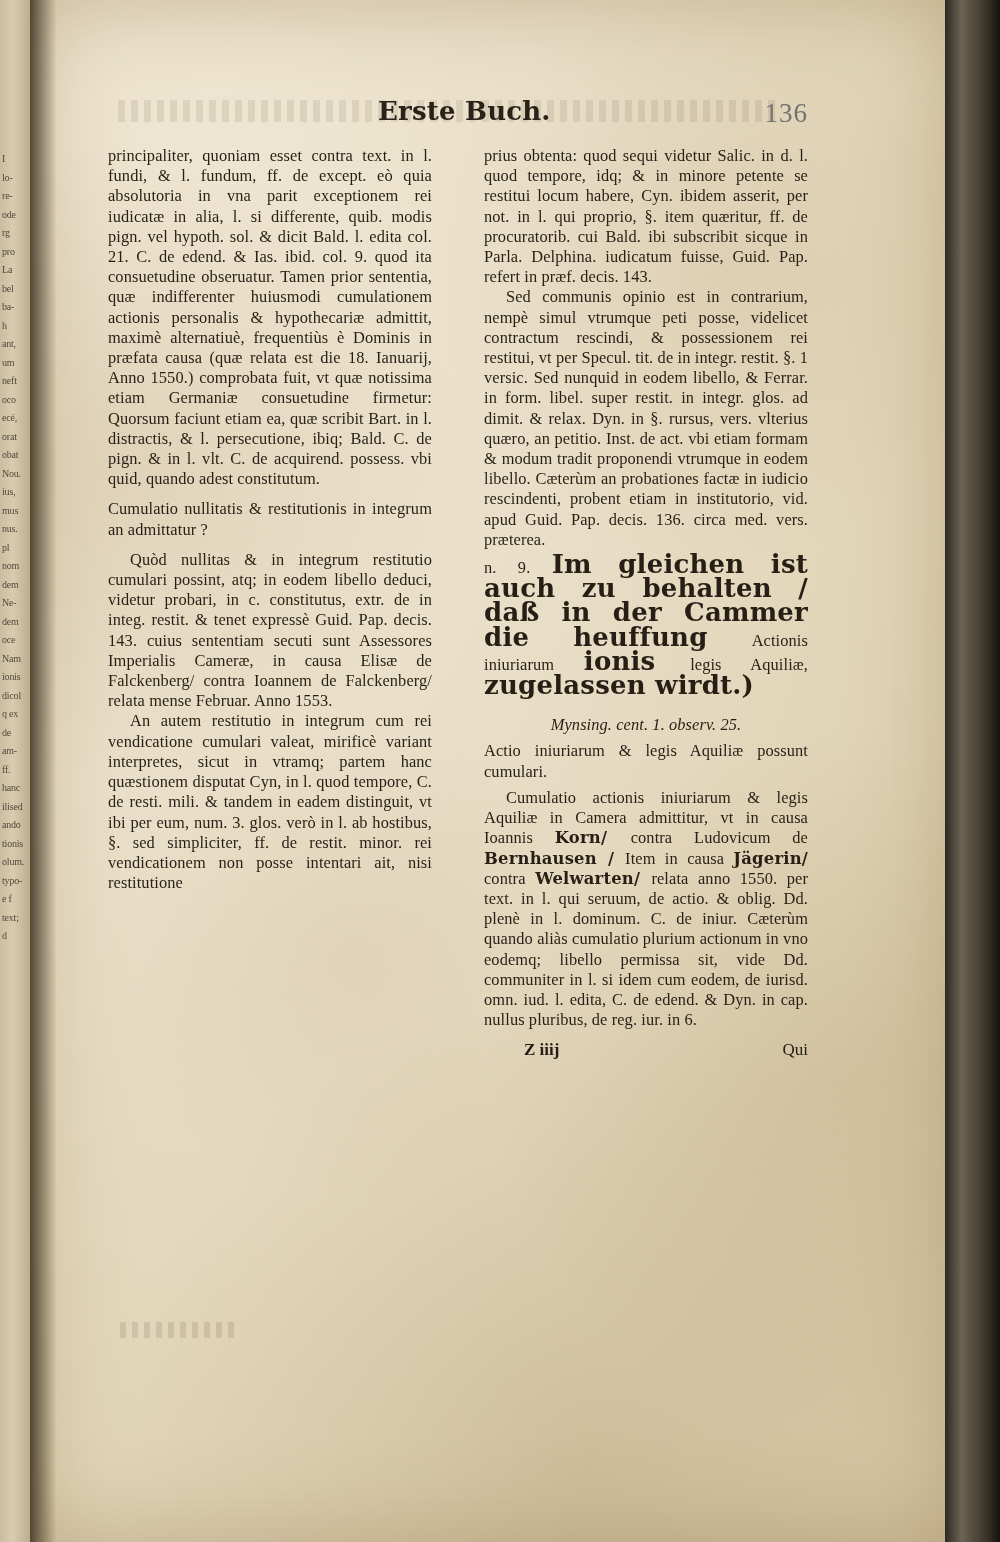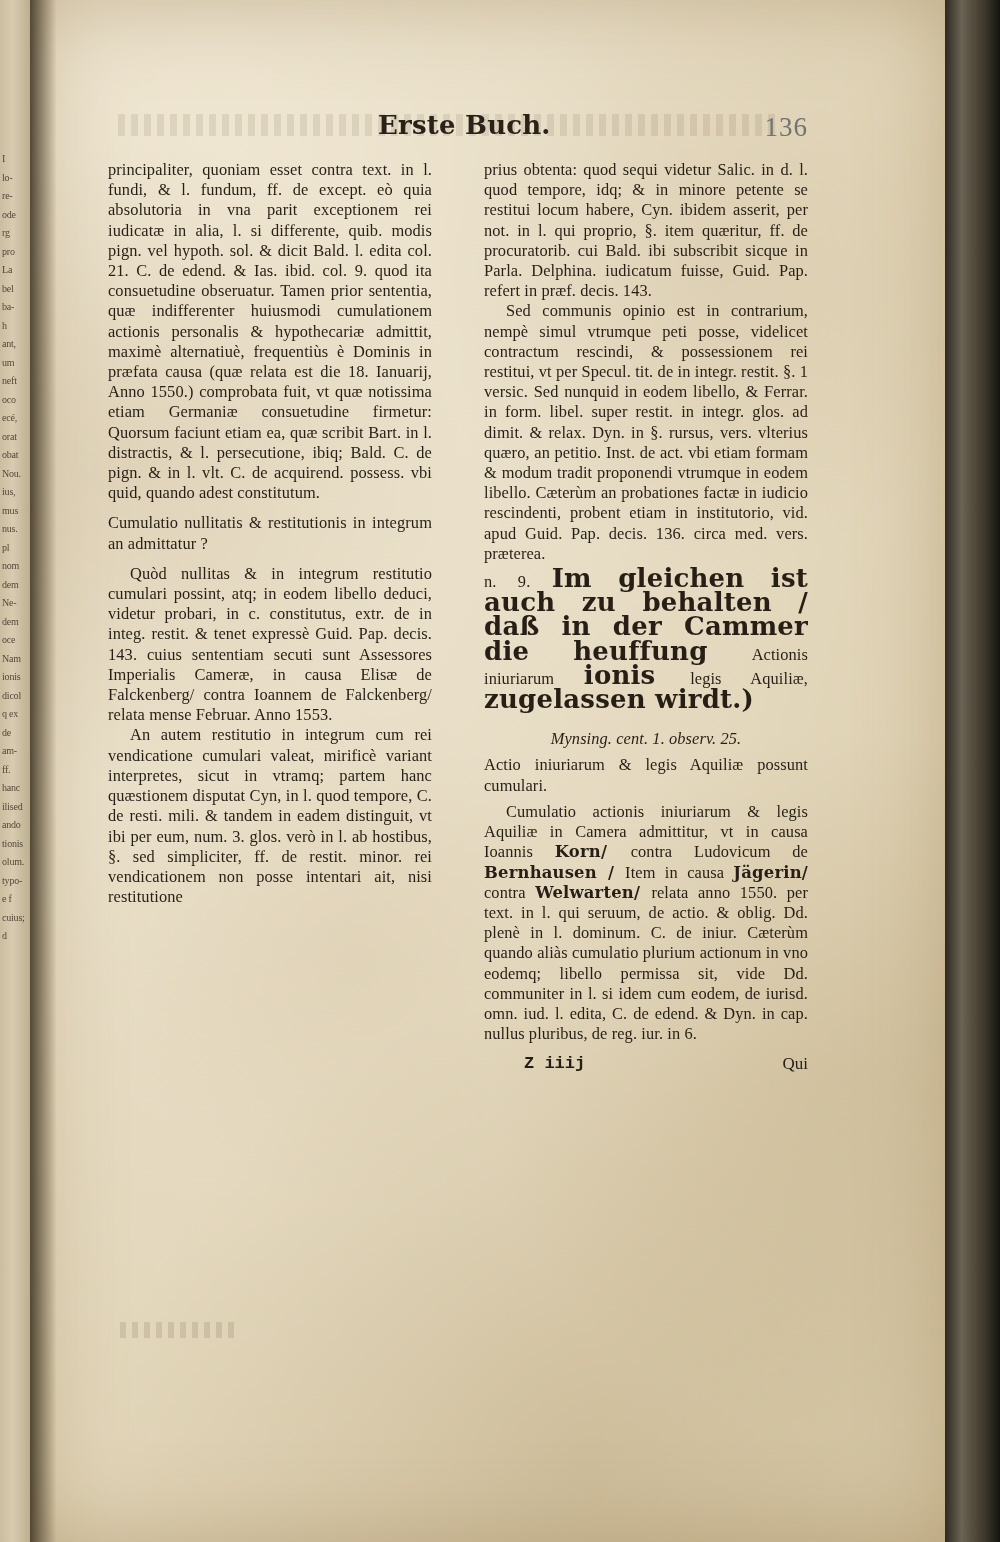--- a/index.html
+++ b/index.html
@@ -79,21 +79,21 @@
     font-family: "Liberation Serif", serif;
     opacity: 0.85;
     letter-spacing: -0.2px;
   }
   .prev-col div { white-space: nowrap; overflow: hidden; }
 
   
   .content {
     position: absolute;
     left: 108px;
-    top: 110px;
+    top: 96px;
     width: 700px;
     color: #241d14;
   }
   .running-head {
     position: relative;
     height: 42px;
   }
   .head-title {
     position: absolute;
     left: 270px;
@@ -173,21 +173,21 @@
     line-height: 26px;
     margin: 2px 0 6px 0 !important;
     text-align: left;
   }
   .sig {
     margin-top: 10px;
     display: flex;
     justify-content: space-between;
     font-size: 17px;
   }
-  .sig .quire { font-family: Liberation Mono, monospace; font-weight: bold; padding-left: 40px; }
+  .sig .quire { font-family: Liberation Serif, serif; font-weight: bold; padding-left: 40px; }
   .sig .catch { font-family: "Liberation Serif", serif; }
   .bleed {
     position: absolute;
     left: 120px;
     top: 1322px;
     width: 120px;
     height: 16px;
     opacity: 0.13;
     background: repeating-linear-gradient(90deg, #4b3c25 0 6px, transparent 6px 12px);
     filter: blur(0.6px);
@@ -235,21 +235,21 @@
       <div>de</div>
       <div>am-</div>
       <div>ff.</div>
       <div>hanc</div>
       <div>ilised</div>
       <div>ando</div>
       <div>tionis</div>
       <div>olum.</div>
       <div>typo-</div>
       <div>e f</div>
-      <div>cuius;</div>
+      <div>text;</div>
       <div>d</div>
     </div>
   </div>
 
   <div class="leaf"></div>
   <div class="leaf-edge-left"></div>
   <div class="bg-right"></div>
 
   <div class="content">
 

